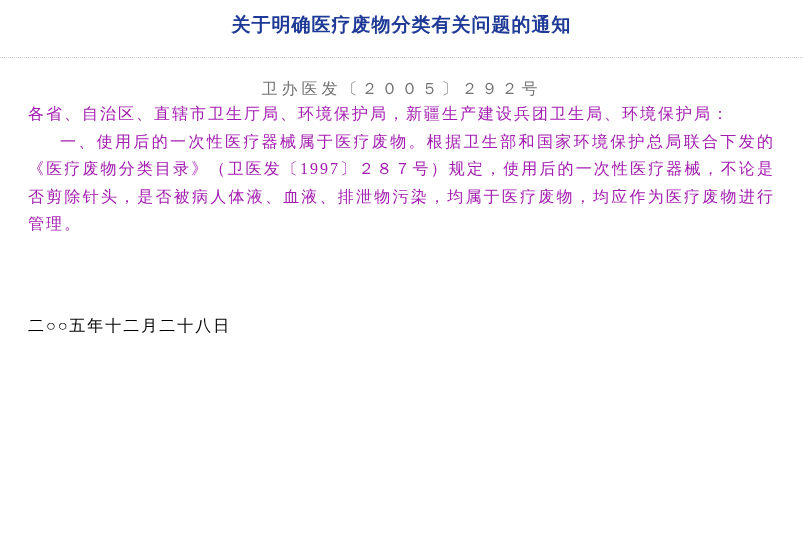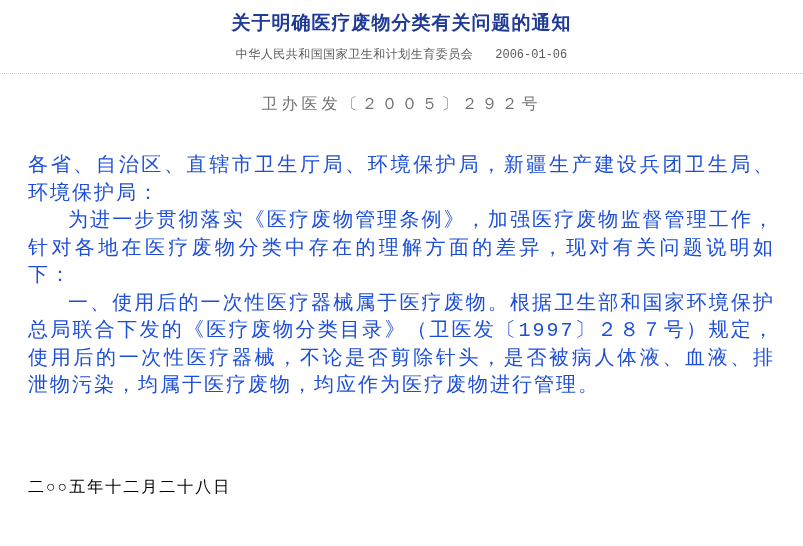--- a/index.html
+++ b/index.html
@@ -6,21 +6,21 @@
     margin: 0;
     padding: 0;
     background: #ffffff;
   }
   .page {
     position: relative;
     width: 803px;
     height: 546px;
     background: #ffffff;
     overflow: hidden;
-    font-family: Liberation Mono, monospace;
+    font-family: Liberation Serif, serif;
     color: #000000;
   }
   .header {
     padding-top: 12px;
     padding-bottom: 10px;
     border-bottom: 1px dotted #c8c8c8;
     text-align: center;
   }
   .title {
     margin: 0 0 10px 0;
@@ -45,26 +45,25 @@
   }
   .doc-number {
     margin-top: 20px;
     text-align: center;
     font-size: 16px;
     line-height: 22px;
     letter-spacing: 4px;
     color: #737373;
   }
   .body {
-    margin-top: 36px;
-    font-size: 20px;
+    font-size: 16px;
     line-height: 27.5px;
     letter-spacing: 2px;
     text-align: justify;
-    color: #1d4ed8;
+    color: #a21caf;
   }
   .body p {
     margin: 0;
     text-indent: 2em;
   }
   .body p.no-indent {
     text-indent: 0;
   }
   .sign-date {
     margin-top: 76px;
@@ -76,32 +75,28 @@
     color: #000000;
   }
 </style>
 </head>
 <body>
 
 <div class="page">
 
   <header class="header">
     <h1 class="title">关于明确医疗废物分类有关问题的通知</h1>
-    <div class="meta">
-      <span>中华人民共和国国家卫生和计划生育委员会</span><span class="pubdate">2006-01-06</span>
-    </div>
   </header>
 
   <main class="main">
 
     <div class="doc-number">卫办医发〔２００５〕２９２号</div>
 
     <div class="body">
       <p class="no-indent">各省、自治区、直辖市卫生厅局、环境保护局，新疆生产建设兵团卫生局、环境保护局：</p>
-      <p>为进一步贯彻落实《医疗废物管理条例》，加强医疗废物监督管理工作，针对各地在医疗废物分类中存在的理解方面的差异，现对有关问题说明如下：</p>
       <p>一、使用后的一次性医疗器械属于医疗废物。根据卫生部和国家环境保护总局联合下发的《医疗废物分类目录》（卫医发〔1997〕２８７号）规定，使用后的一次性医疗器械，不论是否剪除针头，是否被病人体液、血液、排泄物污染，均属于医疗废物，均应作为医疗废物进行管理。</p>
     </div>
 
     <div class="sign-date">二○○五年十二月二十八日</div>
 
   </main>
 
 </div>
 
 </body></html>

